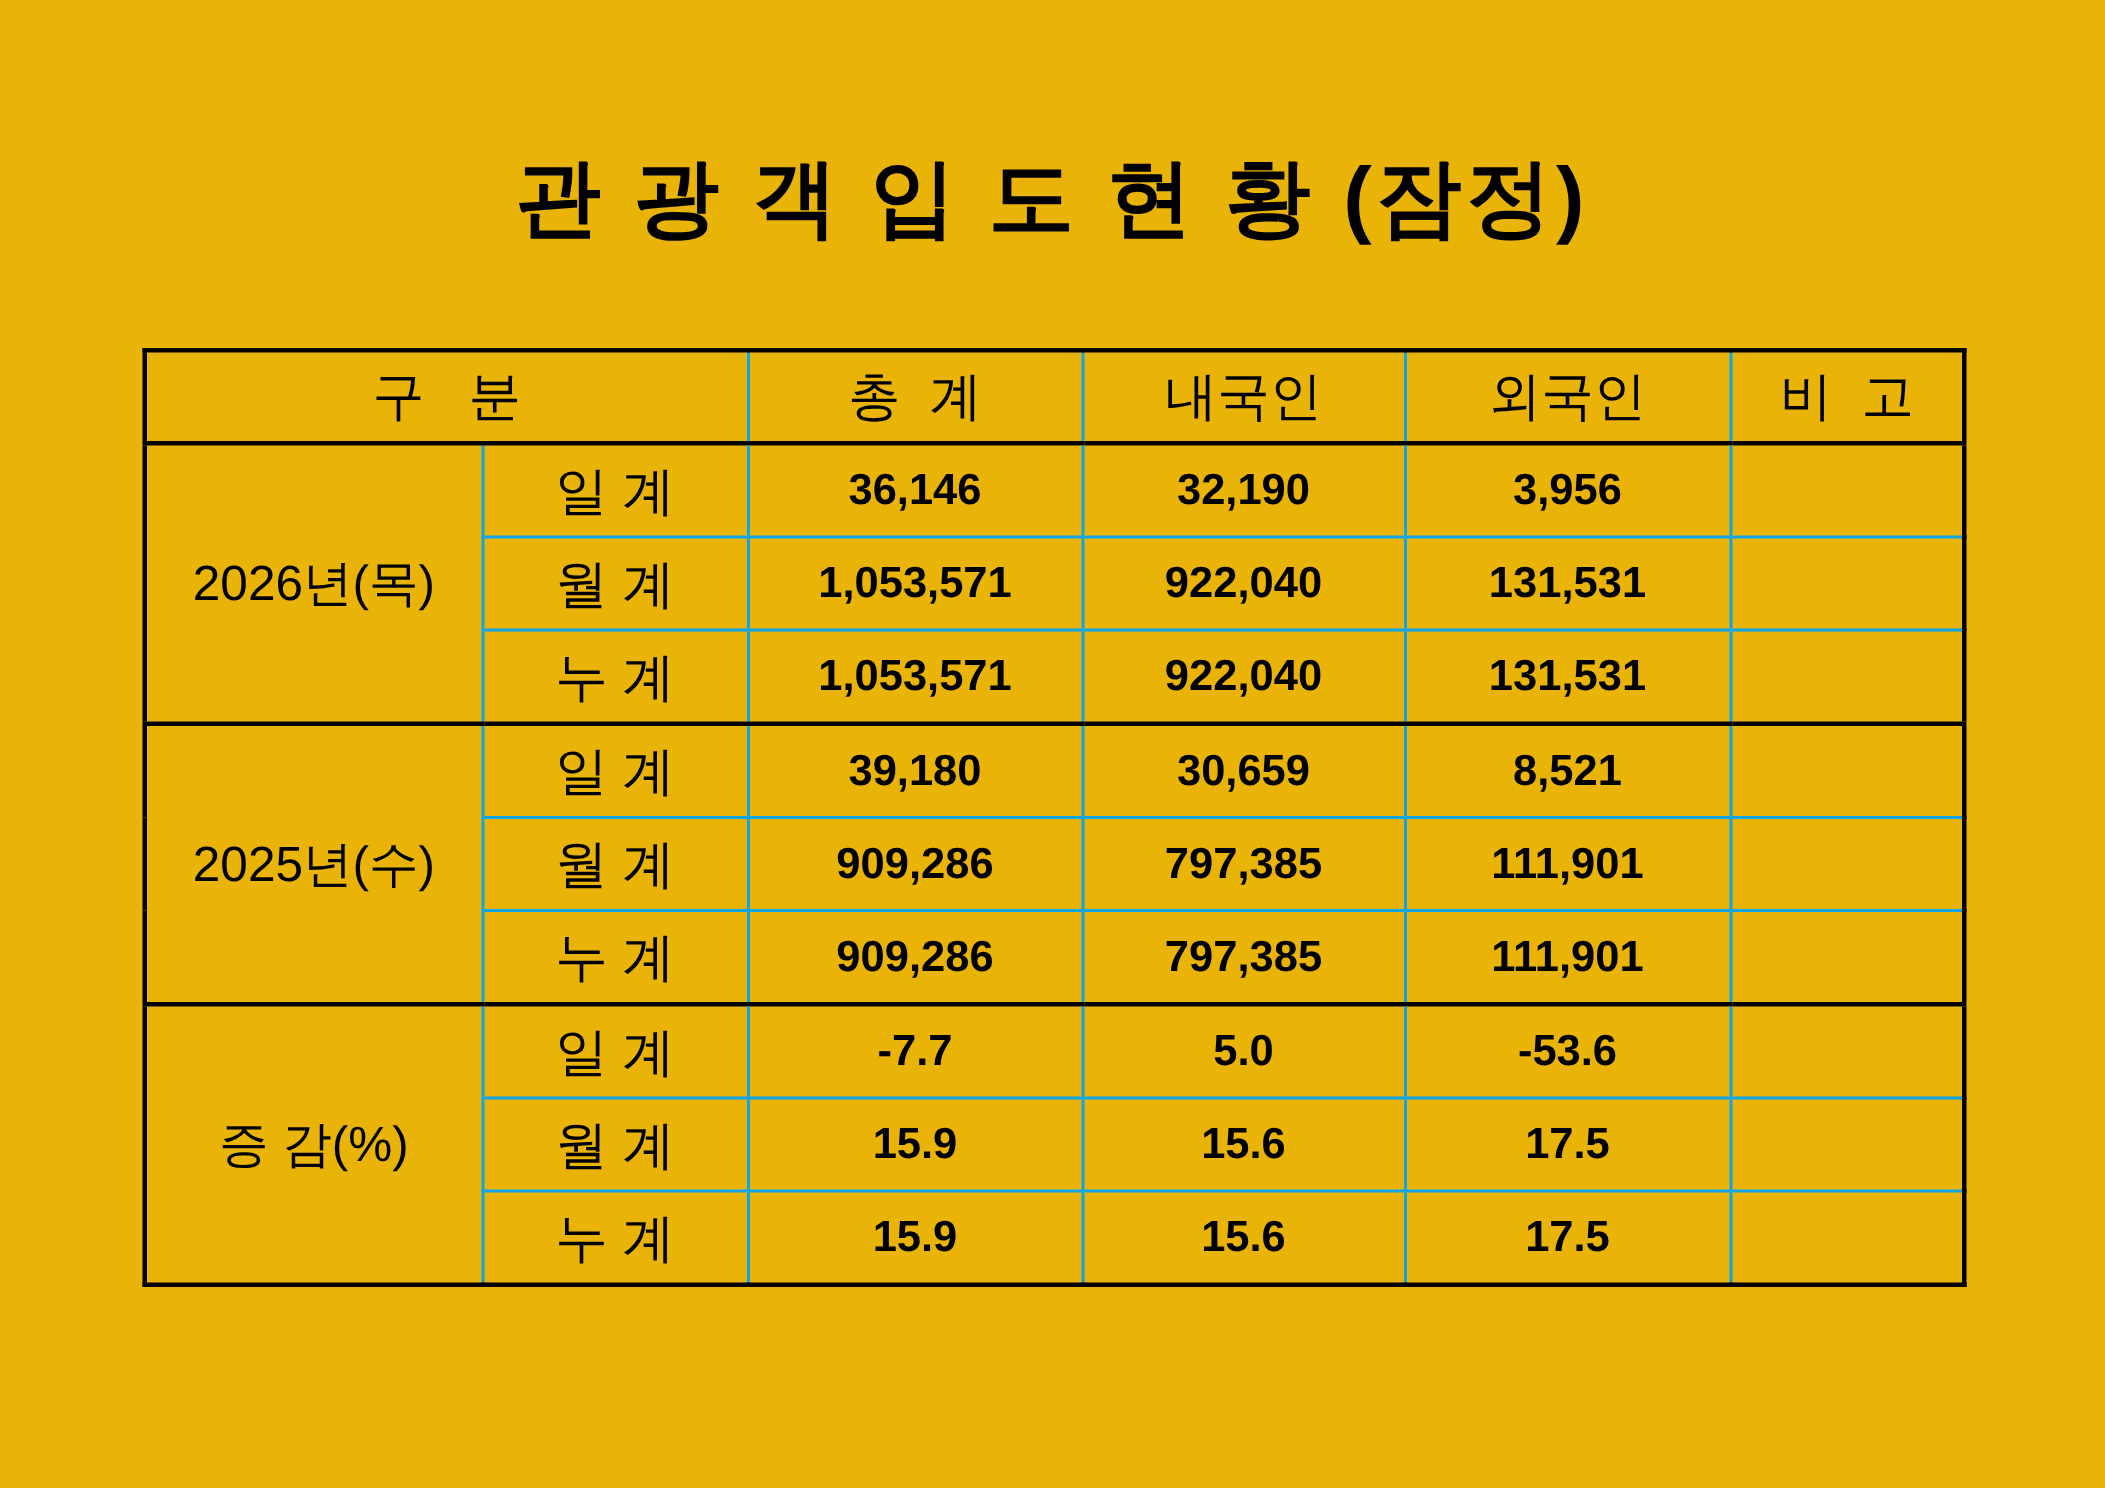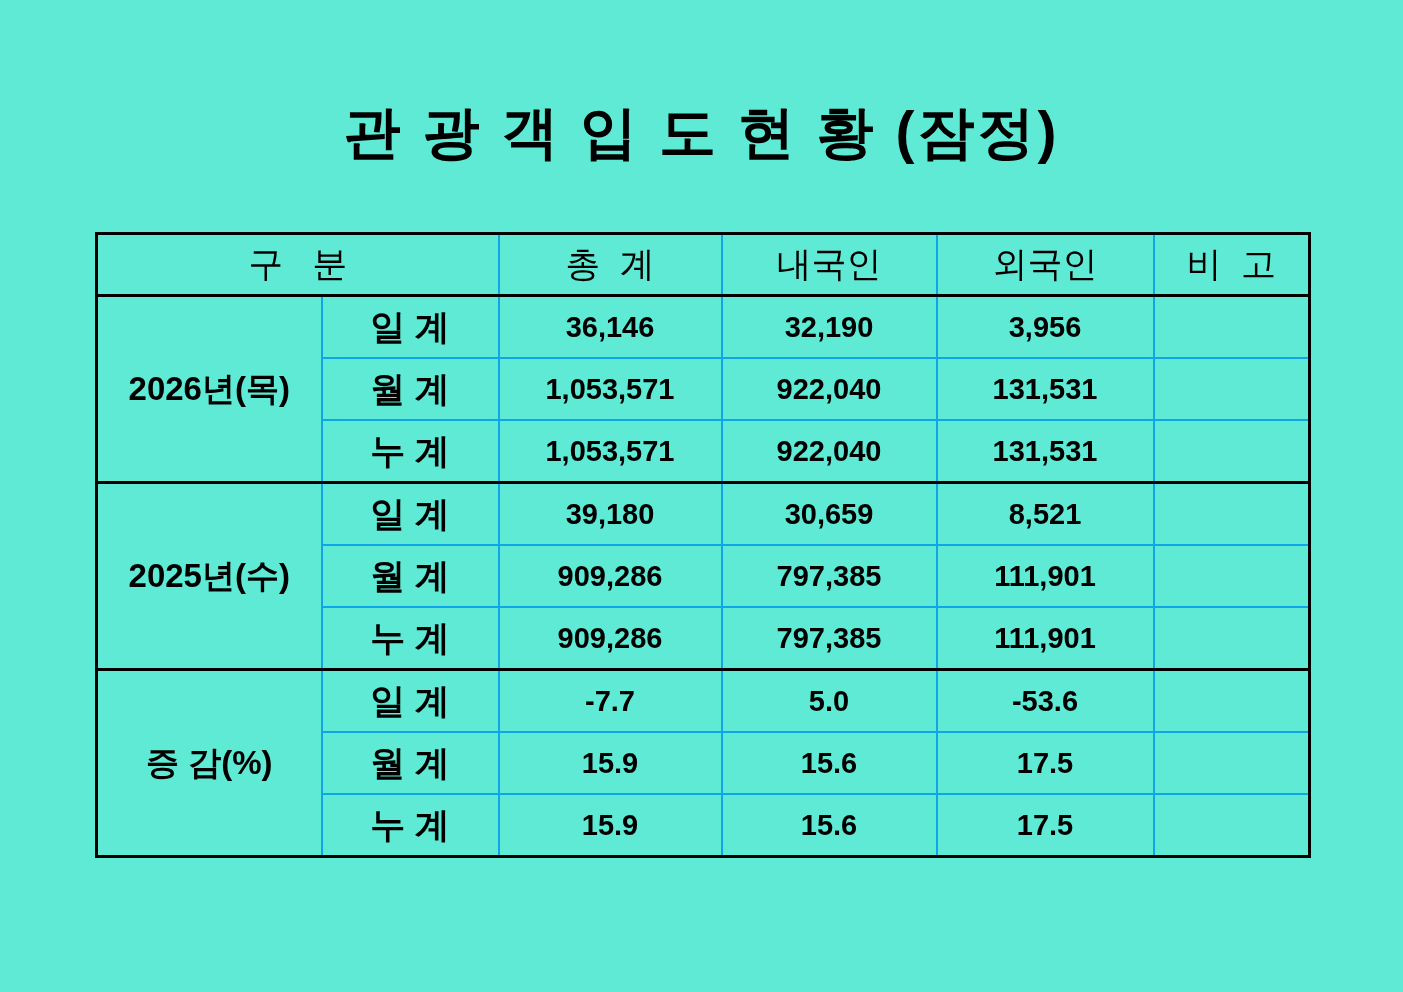--- a/index.html
+++ b/index.html
@@ -6,21 +6,21 @@
     margin: 0;
     padding: 0;
     background: #ffffff;
     font-family: "Liberation Sans", "DejaVu Sans", sans-serif;
     color: #000000;
   }
   .page {
     position: relative;
     width: 1403px;
     height: 992px;
-    background: #5eead4;
+    background: #eab308;
     overflow: hidden;
   }
   .title {
     position: absolute;
     top: 98px;
     left: 0;
     width: 100%;
     text-align: center;
     font-size: 57px;
     font-weight: bold;
@@ -55,25 +55,25 @@
     overflow: hidden;
   }
   table.stats thead th {
     font-weight: normal;
     font-size: 35px;
     border-bottom: 3px solid #000;
     height: 59px;
   }
   table.stats td.grp {
     font-size: 33px;
-    font-weight: bold;
+    font-weight: normal;
   }
   table.stats td.sub {
     font-size: 35px;
-    font-weight: bold;
+    font-weight: normal;
   }
   table.stats td.val {
     font-size: 29px;
     font-weight: bold;
   }
   table.stats tr.gstart td {
     border-top: 3px solid #000;
   }
   .footnote {
     position: absolute;

